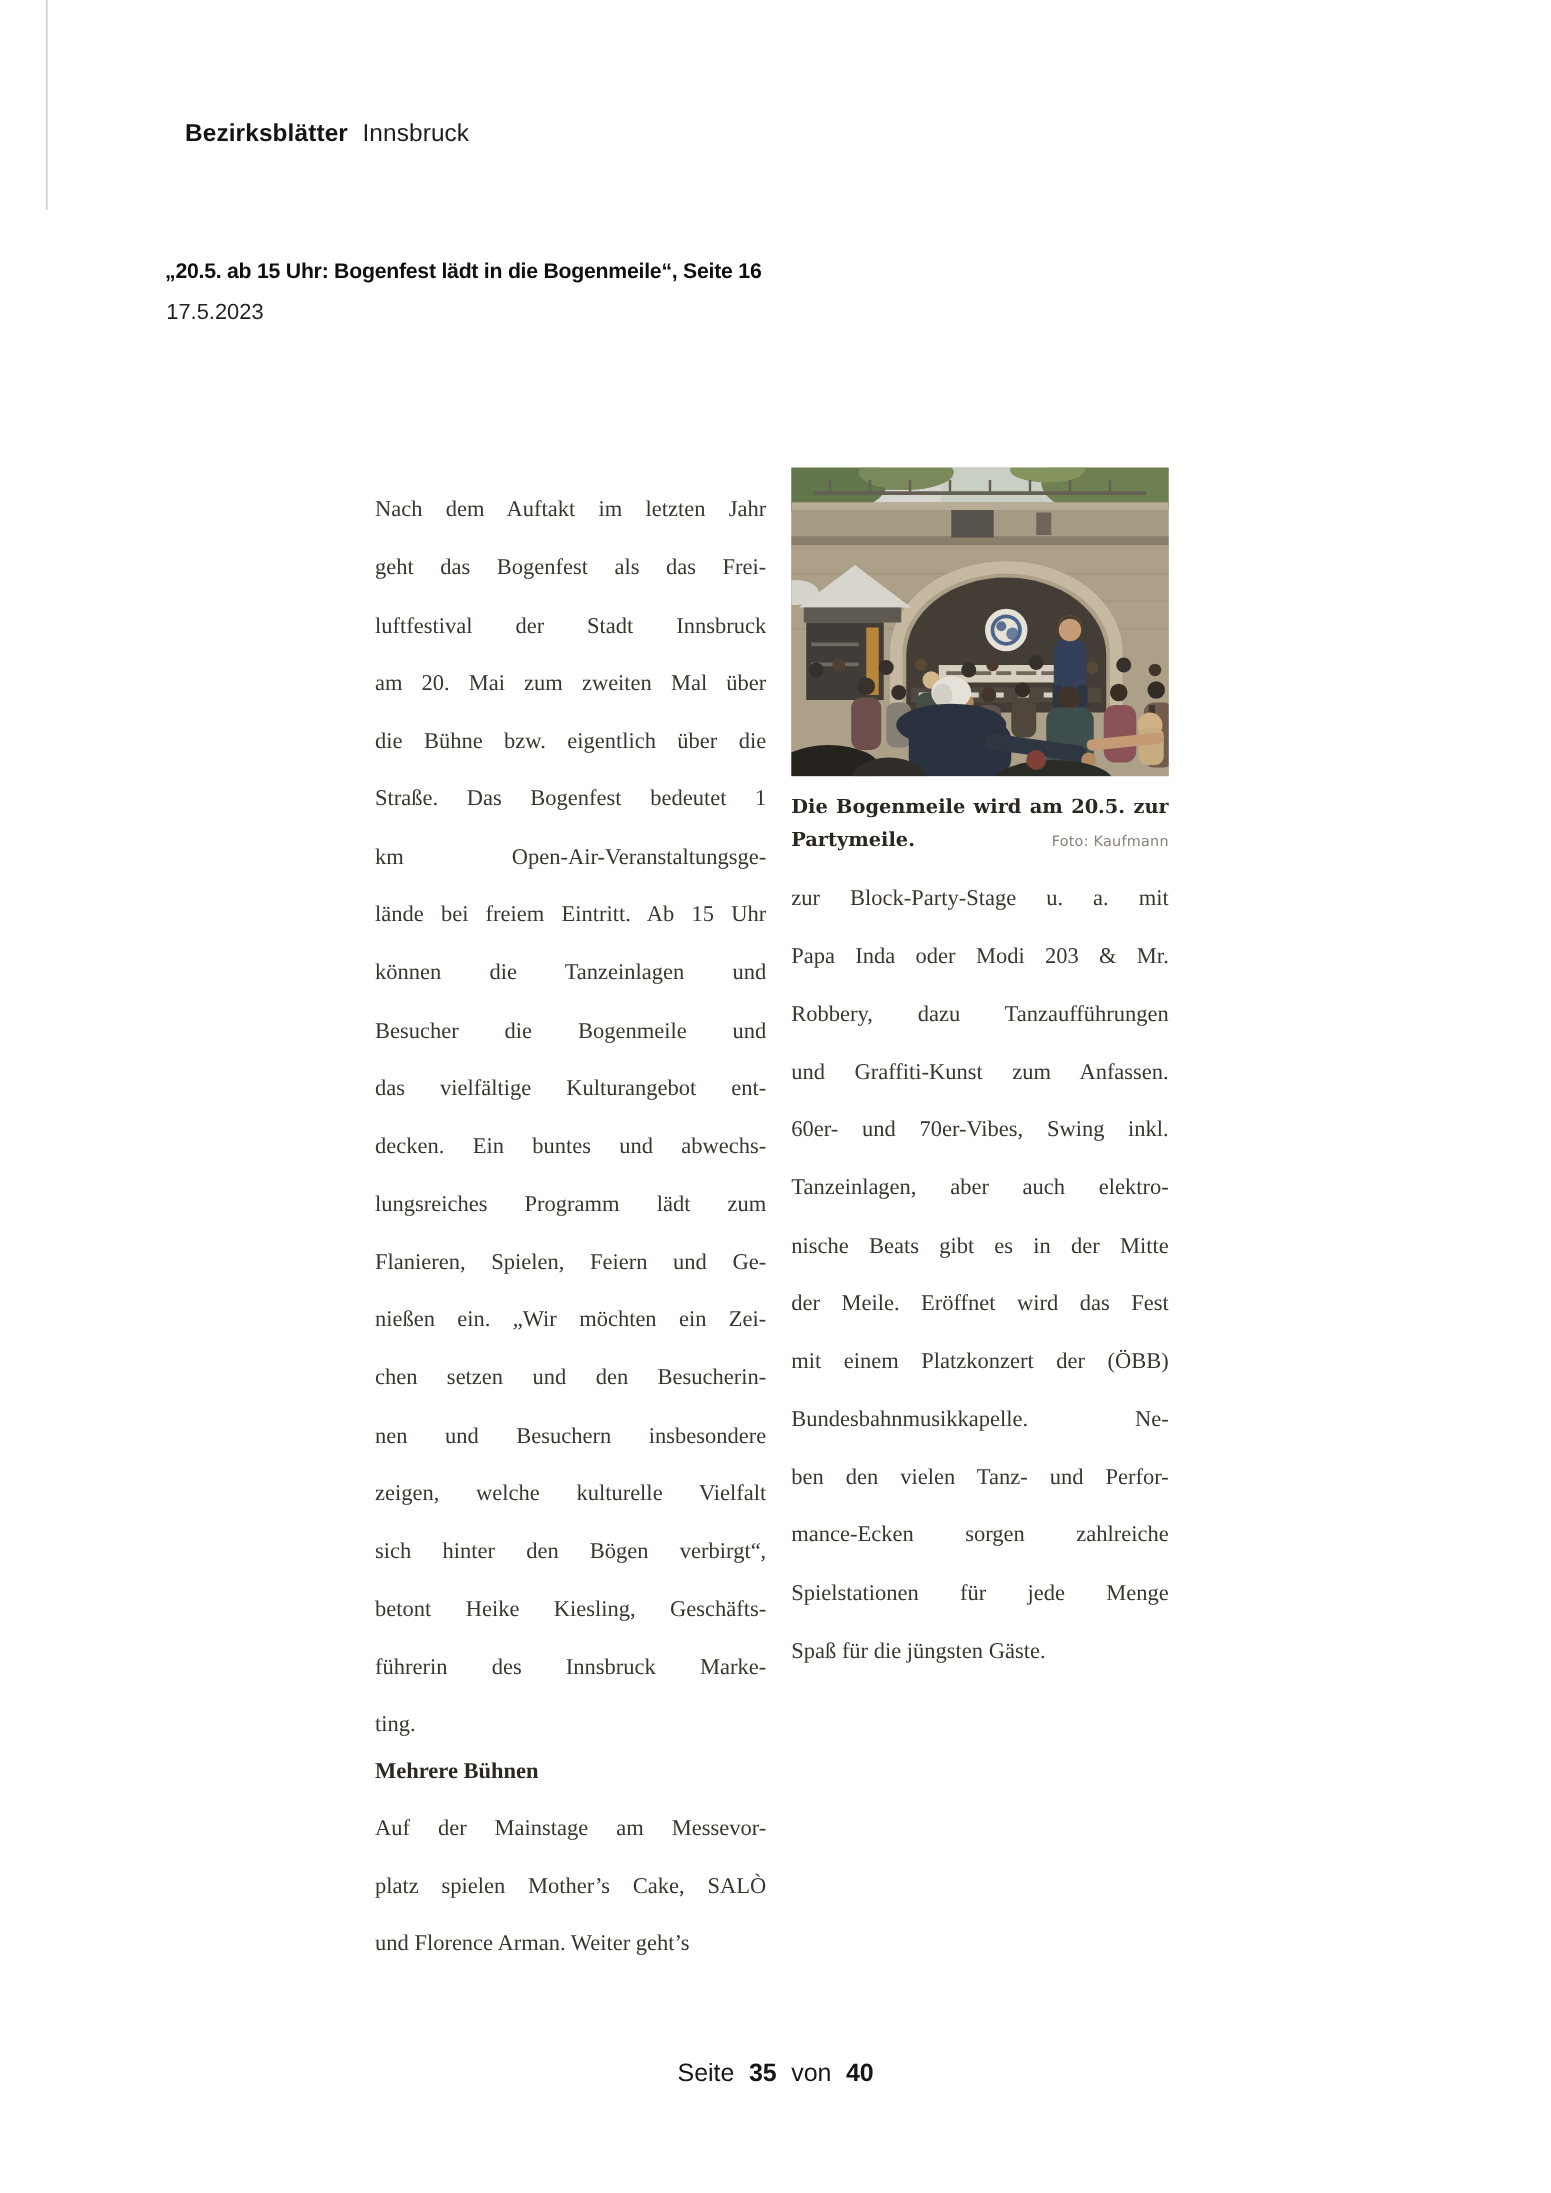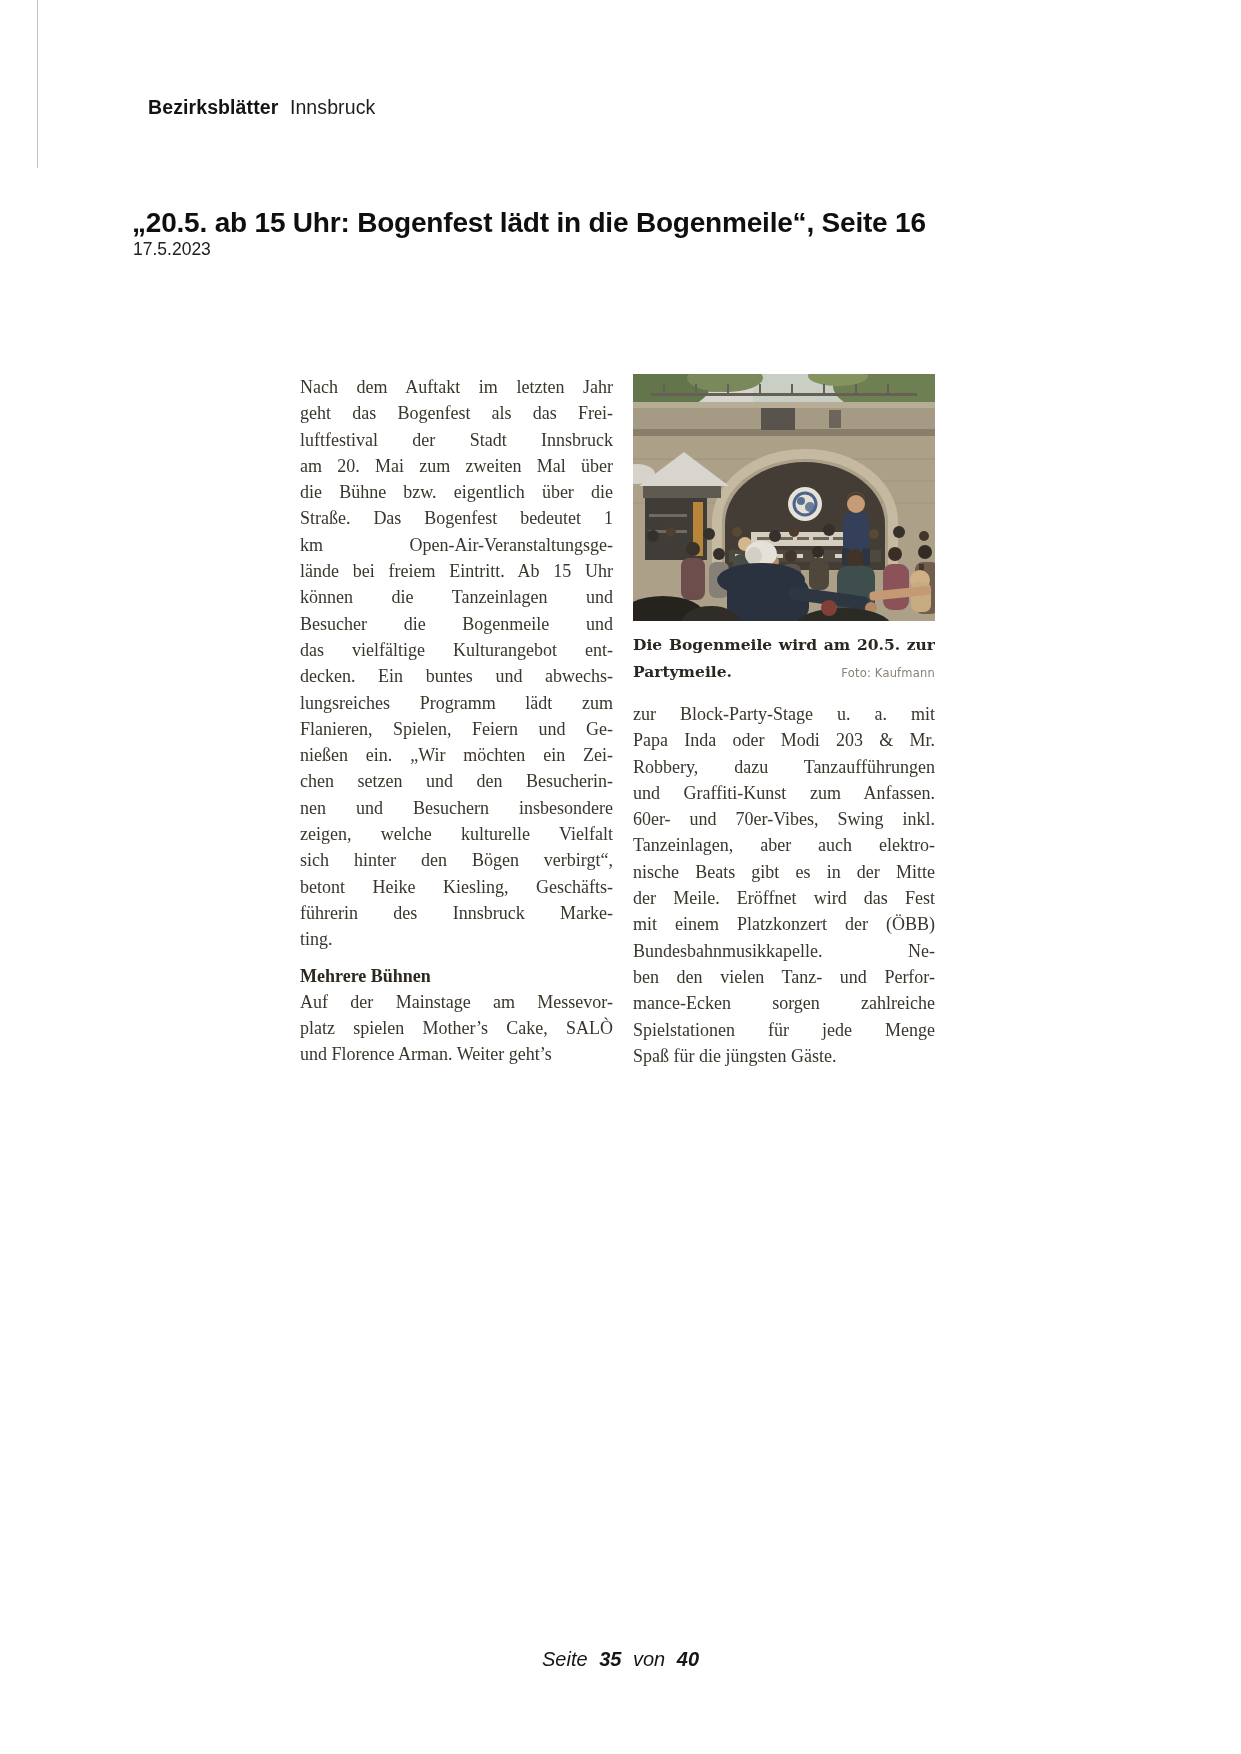--- a/index.html
+++ b/index.html
@@ -2,48 +2,48 @@
 <html><head>
 <meta charset="utf-8">
 <style>
   html,body{margin:0;padding:0;background:#ffffff;}
   .page{position:relative;width:1241px;height:1754px;background:#ffffff;
         font-family:"Liberation Sans",sans-serif;overflow:hidden;color:#141414;}
   .scan-edge{position:absolute;left:37px;top:0;width:1px;height:168px;background:#c2c2c2;}
   .masthead{position:absolute;left:148px;top:72px;font-size:19.5px;letter-spacing:0.1px;margin-top:24px;}
   .masthead .bold{font-weight:700;}
   .masthead .reg{font-weight:400;margin-left:6px;color:#1d1d1d;}
-  .clip-title{position:absolute;left:132px;top:207px;width:960px;font-size:28px;font-weight:700;
+  .clip-title{position:absolute;left:132px;top:207px;width:960px;font-size:17px;font-weight:700;
               letter-spacing:-0.2px;color:#0f0f0f;}
   .clip-date{position:absolute;left:133px;top:239px;font-size:17.5px;color:#222222;}
   .article{position:absolute;left:300px;top:316px;width:635px;}
   .headline{font-family:"Liberation Serif","DejaVu Serif",serif;font-weight:700;font-size:41px;
             line-height:54px;letter-spacing:-0.3px;color:#241f18;}
   .columns{display:flex;gap:20px;margin-top:58px;}
   .col-left{width:313px;}
   .col-right{width:302px;}
   .bodytext{font-family:"Liberation Serif","DejaVu Serif",serif;font-size:18px;
             line-height:26.3px;color:#3a352d;}
   .para{margin:0;}
-  .jline{text-align:justify;text-align-last:justify;height:26.3px;overflow:hidden;}
+  .jline{text-align:justify;text-align-last:justify;height:26.3px;overflow:hidden;margin-top:20px;}
   .jline.lastline{text-align-last:left;}
   .subhead{font-family:"Liberation Serif","DejaVu Serif",serif;font-weight:700;font-size:18px;
            height:26.3px;margin-top:10px;color:#2c2720;}
   .photo{position:relative;width:302px;height:247px;overflow:hidden;background:#b3a892;}
   .photo svg{display:block;}
   .caption{font-family:"DejaVu Serif",serif;font-weight:700;font-size:15.5px;line-height:26.5px;
            color:#2b2620;margin-top:11px;}
   .caption-line{height:26.5px;overflow:hidden;}
   .caption-l1{text-align:justify;text-align-last:justify;}
   .caption-l2{display:flex;justify-content:space-between;align-items:baseline;}
   .credit{font-family:"DejaVu Sans",sans-serif;font-weight:400;font-size:11.5px;
           color:#8a8177;letter-spacing:0.2px;}
   .rc-body{margin-top:16px;}
   .footer{position:absolute;left:0;top:1648px;width:100%;text-align:center;font-size:20px;color:#161616;}
-  .footer .seg{margin:0 3px;font-style:italic;}
+  .footer .seg{margin:0 3px;}
   .footer .num{font-weight:700;}
 </style>
 </head>
 <body>
 
 <div class="page">
   <div class="scan-edge"></div>
 
   <div class="masthead">
     <span class="bold">Bezirksblätter</span>

